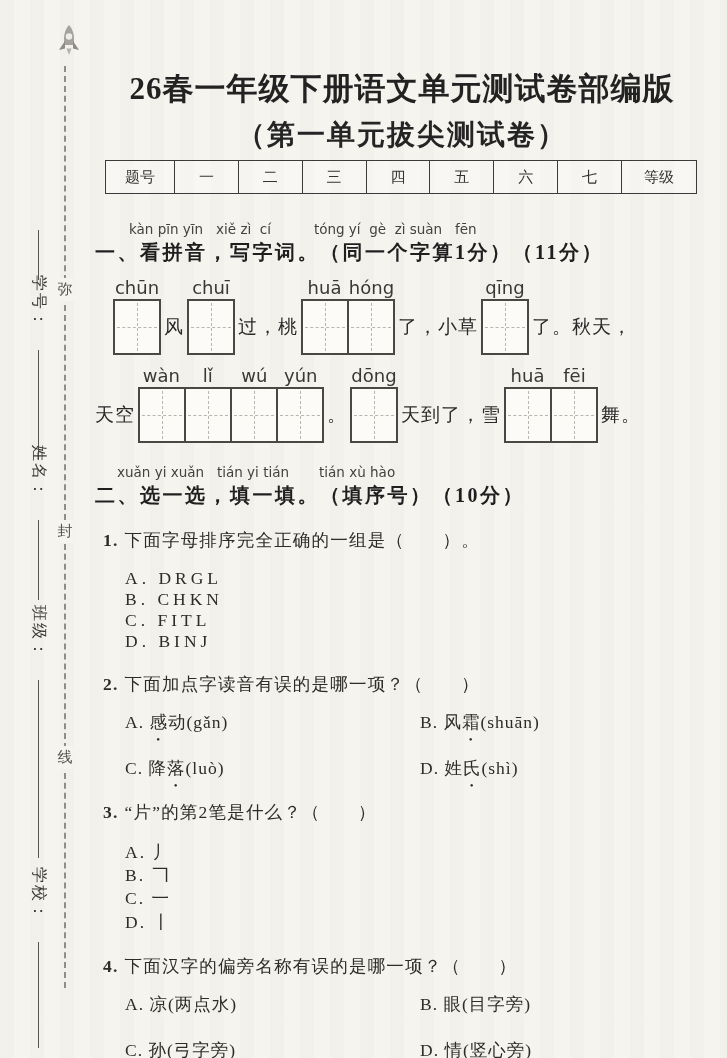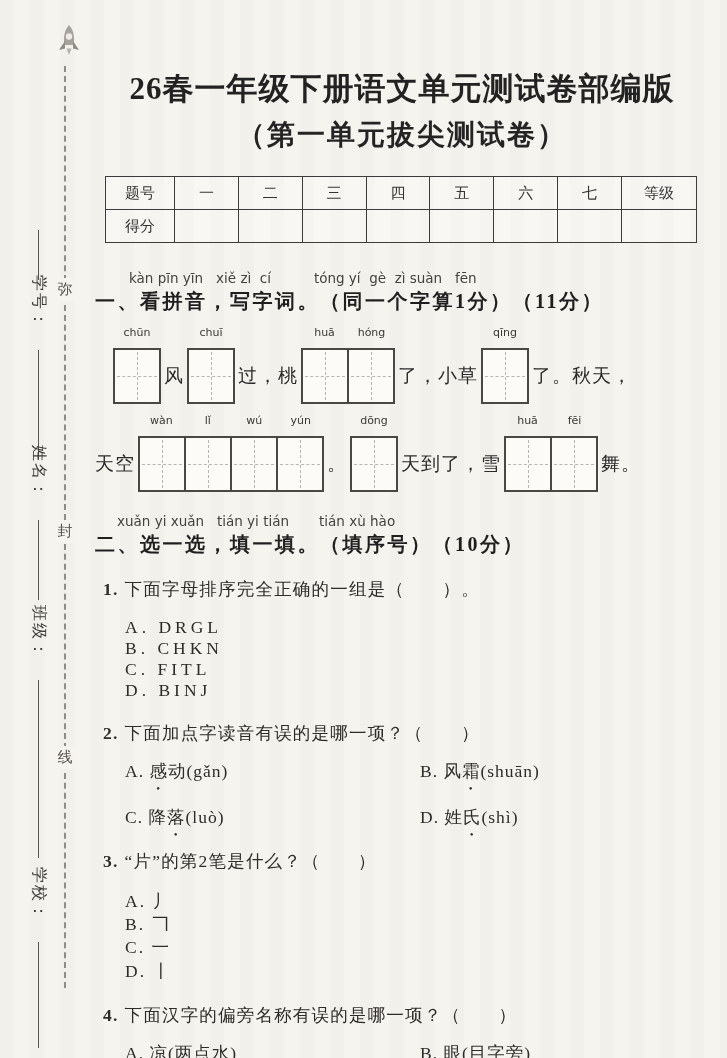--- a/index.html
+++ b/index.html
@@ -37,21 +37,21 @@
   .title{
     margin-top:56px;text-align:center;
     font-size:31px;font-weight:700;letter-spacing:1px;color:#222;
   }
   .subtitle{
     margin-top:6px;text-align:center;
     font-size:28px;font-weight:700;letter-spacing:2px;color:#242424;
   }
   
   table.score{
-    margin-top:22px;margin-left:10px;
+    margin-top:6px;margin-left:10px;
     border-collapse:collapse;width:592px;table-layout:fixed;
   }
   table.score td{
     border:1.8px solid #3b3b3b;height:30px;
     text-align:center;font-size:15px;color:#333;
     background:rgba(255,255,255,0.25);
   }
   table.score td.lab{font-weight:400;}
   
   .pin-head{
@@ -66,21 +66,21 @@
   }
   
   .writing-row{display:flex;align-items:flex-end;margin-top:10px;}
   .writing-row.r1{margin-left:18px;margin-top:12px;}
   .writing-row.r2{margin-left:0;}
   .writing-row > * + *{margin-left:3px;}
   .bgroup{display:flex;flex-direction:column;}
   .pins{display:flex;height:22px;}
   .pin{
     flex:1;text-align:center;
-    font-family:"DejaVu Sans", sans-serif;font-size:11px;color:#3a3834;
+    font-family:"DejaVu Sans", sans-serif;font-size:18px;color:#3a3834;
     white-space:nowrap;
   }
   .boxes{display:flex;}
   .tz{
     width:48px;height:56px;border:2px solid #4a4845;
     background:#fcfbf8;position:relative;box-sizing:border-box;
   }
   .tz + .tz{margin-left:-2px;}
   .tz::before{
     content:"";position:absolute;left:2px;right:2px;top:50%;
@@ -142,31 +142,20 @@
       <td class="lab" style="width:66px">题号</td>
       <td>一</td>
       <td>二</td>
       <td>三</td>
       <td>四</td>
       <td>五</td>
       <td>六</td>
       <td>七</td>
       <td style="width:72px">等级</td>
     </tr>
-    <tr>
-      <td class="lab">得分</td>
-      <td></td>
-      <td></td>
-      <td></td>
-      <td></td>
-      <td></td>
-      <td></td>
-      <td></td>
-      <td></td>
-    </tr>
   </tbody>
     </table>
 
   <div class="pin-head sec1-pin">kàn pīn yīn   xiě zì  cí          tóng yí  gè  zì suàn   fēn</div>
   <div class="sec-head">一、看拼音，写字词。（同一个字算1分）（11分）</div>
 
   <div class="writing-row r1">
     <div class="bgroup">
       <div class="pins">
           <span class="pin">chūn</span>

